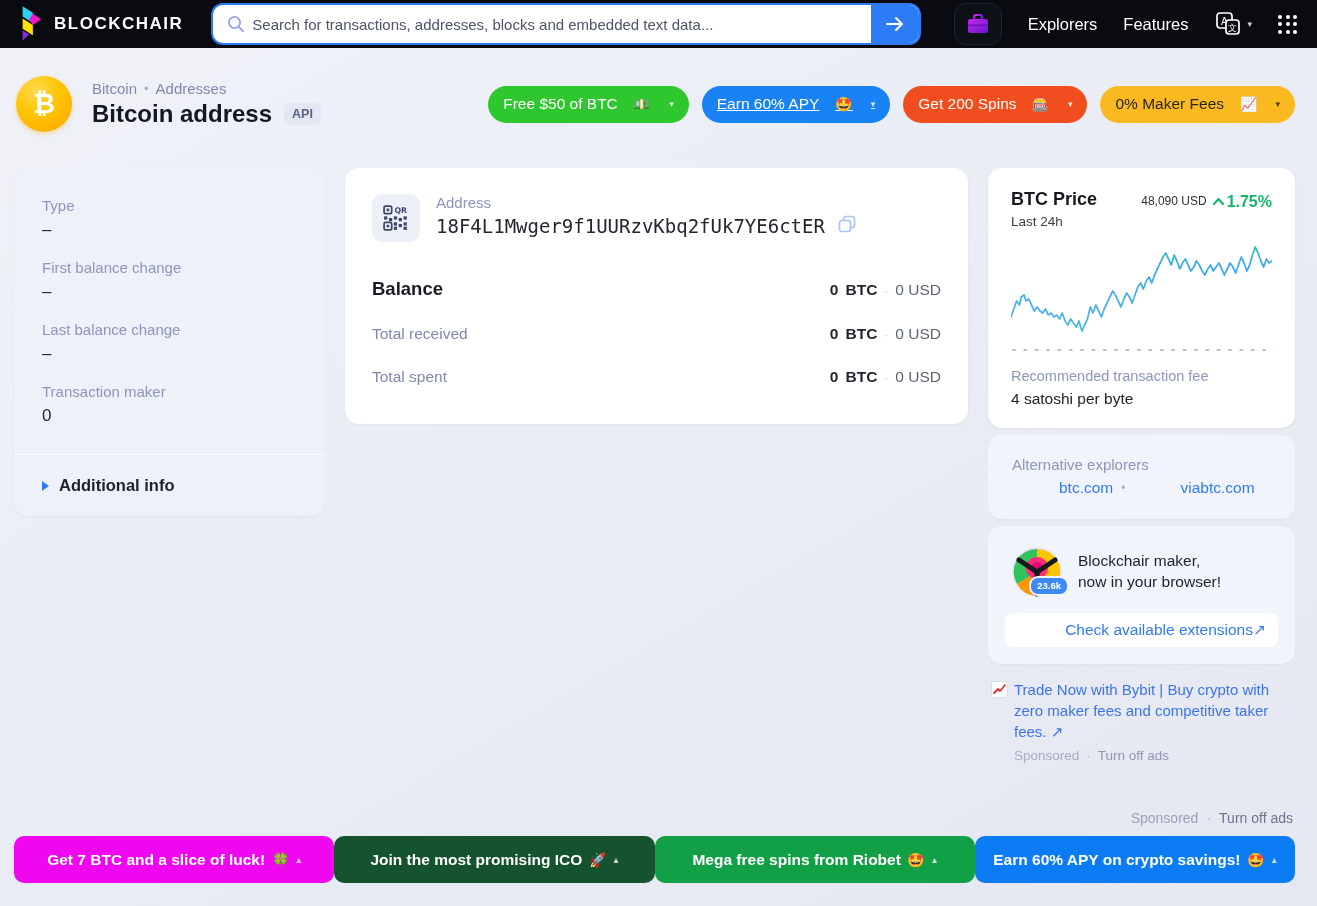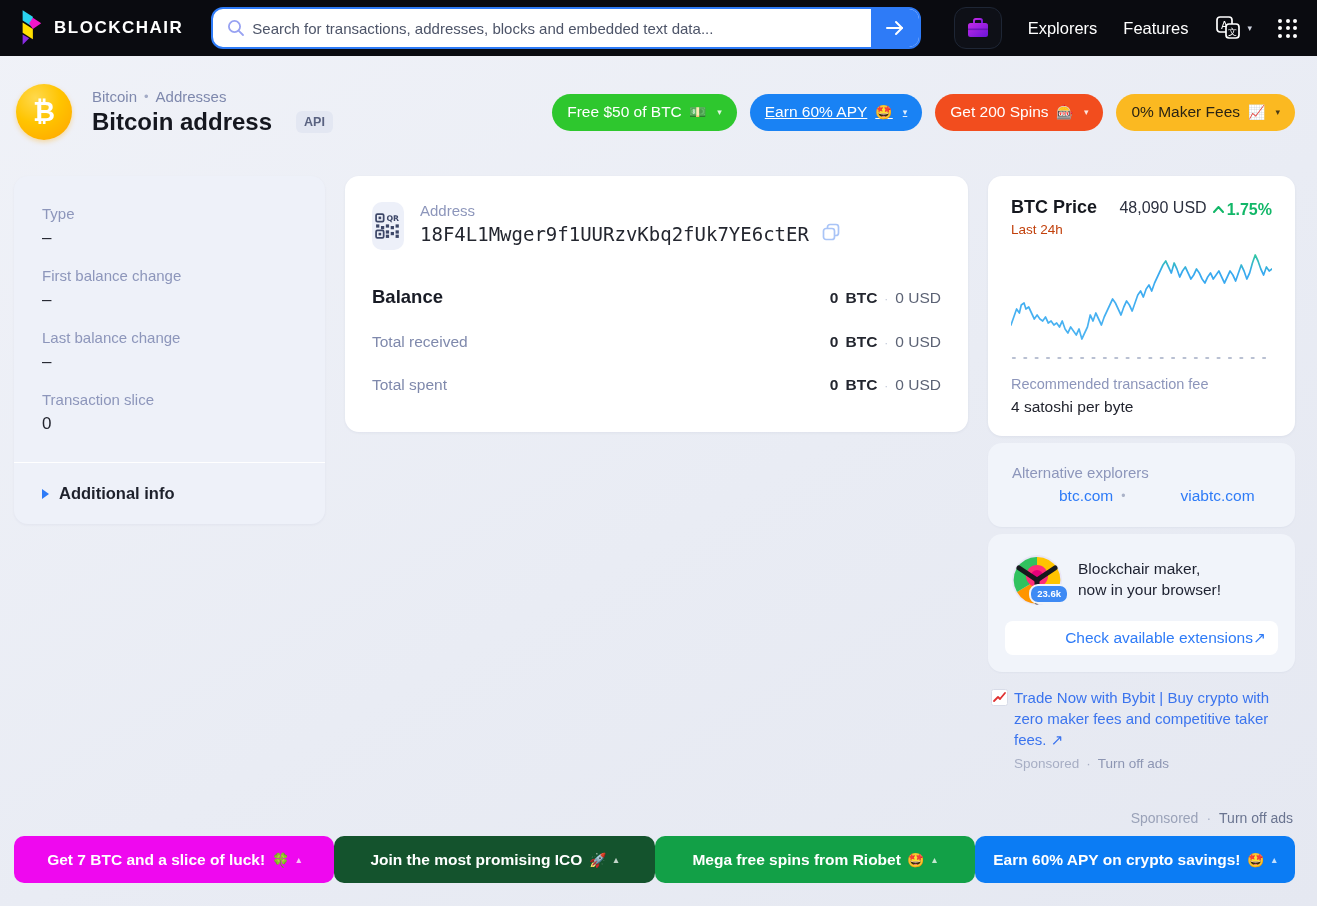--- a/index.html
+++ b/index.html
@@ -3,21 +3,21 @@
 <meta charset="utf-8">
 <style>
   * { margin:0; padding:0; box-sizing:border-box; }
   html,body { width:1317px; height:906px; overflow:hidden; }
   body {
     font-family:"Liberation Sans",sans-serif;
     background:linear-gradient(150deg,#f0f2f8 0%,#e9ecf4 55%,#e5e8f1 100%);
     position:relative; color:#22242e;
   }
   
-  .hdr { height:56px; background:#0a0b10; display:flex; align-items:center; padding:0 20px 0 18px; }
+  .hdr { height:48px; background:#0a0b10; display:flex; align-items:center; padding:0 20px 0 18px; }
   .brand { display:flex; align-items:center; gap:10px; cursor:pointer; }
   .brand-name { color:#fff; font-size:17px; font-weight:bold; letter-spacing:1.5px; }
   .searchwrap { margin-left:28px; width:710px; height:42px; border:2px solid #2e7bf7; border-radius:12px;
     background:#fff; display:flex; align-items:stretch; overflow:hidden; }
   .searchwrap .mag { display:flex; align-items:center; padding:0 6px 0 13px; }
   .searchwrap input { flex:1; border:none; outline:none; font-size:15px; color:#363c4d;
     font-family:"Liberation Sans",sans-serif; background:transparent; }
   .searchwrap input::placeholder { color:#4d5468; opacity:1; }
   .go-btn { width:48px; background:#2e7bf7; border:none; display:flex; align-items:center; justify-content:center; cursor:pointer; }
   .hdr-right { margin-left:auto; display:flex; align-items:center; gap:26px; }
@@ -29,68 +29,68 @@
   .dots9 { display:grid; grid-template-columns:repeat(3,4px); grid-gap:3.5px; cursor:pointer; }
   .dots9 i { width:4px; height:4px; border-radius:50%; background:#fff; }
   
   .pagehead { display:flex; align-items:center; padding:28px 22px 0 16px; }
   .coin { width:56px; height:56px; border-radius:50%; background:radial-gradient(circle at 35% 25%,#ffd94d,#ffc400 45%,#ffa300 100%);
     display:flex; align-items:center; justify-content:center; box-shadow:0 2px 5px rgba(255,170,0,.35); }
   .coin span { color:#fff; font-size:27px; font-weight:bold; font-family:"DejaVu Sans",sans-serif; }
   .ph-text { margin-left:20px; }
   .crumb { font-size:15px; color:#7e88ad; display:flex; gap:7px; align-items:center; }
   .crumb .c-sep { font-size:13px; color:#a3abc6; }
-  .ph-row2 { display:flex; align-items:center; gap:24px; margin-top:3px; }
+  .ph-row2 { display:flex; align-items:center; gap:12px; margin-top:3px; }
   .ph-title { font-size:24px; font-weight:bold; color:#15171f; }
   .api-badge { background:#e3e7f2; color:#596280; font-size:12.5px; font-weight:bold; padding:4px 8px; border-radius:6px; cursor:pointer; }
   .promos { margin-left:auto; display:flex; gap:13px; }
-  .pill { height:37px; border-radius:19px; display:flex; align-items:center; padding:0 15px; gap:8px;
+  .pill { height:37px; border-radius:19px; display:flex; align-items:center; padding:0 15px; gap:16px;
     font-size:15.5px; color:#fff; cursor:pointer; white-space:nowrap; }
   .pill .p-caret { font-size:9px; opacity:.85; margin-left:2px; }
   .pill .p-emoji { font-size:14px; font-family:"DejaVu Sans",sans-serif; }
   
   .grid { display:flex; gap:20px; padding:36px 22px 0 14px; align-items:flex-start; }
   .card { border-radius:14px; }
   .lcard { width:311px; background:#eef1f9; box-shadow:0 1px 3px rgba(30,45,90,.05); }
   .lstats { padding:29px 28px 24px; }
   .stat { margin-bottom:19px; }
   .stat:last-child { margin-bottom:4px; }
   .stat .s-label { font-size:15px; color:#8d96bb; }
   .stat .s-value { font-size:17px; color:#22242e; margin-top:6px; }
   .ldivide { height:1px; background:rgba(255,255,255,.95); }
   .laddl { padding:21px 28px; display:flex; align-items:center; gap:10px; cursor:pointer; }
   .tri-r { width:0; height:0; border-left:7px solid #2e7bf7; border-top:5px solid transparent; border-bottom:5px solid transparent; }
   .laddl span { font-size:16.5px; font-weight:600; color:#1e212c; }
   
   .acard { flex:1; background:#fff; box-shadow:0 1px 3px rgba(30,45,90,.06); padding:26px 27px 38px; }
   .addr-head { display:flex; gap:16px; align-items:flex-start; }
-  .qr-tile { width:32px; height:48px; border-radius:10px; background:#edf0f9; display:flex; align-items:center; justify-content:center; cursor:pointer;text-decoration:underline; }
+  .qr-tile { width:48px; height:48px; border-radius:10px; background:#edf0f9; display:flex; align-items:center; justify-content:center; cursor:pointer;text-decoration:underline; }
   .addr-label { font-size:15px; color:#8d96bb; }
   .addr-line { display:flex; align-items:center; gap:12px; margin-top:3px; }
   .addr-val { font-family:"DejaVu Sans Mono","Liberation Mono",monospace; font-size:19px; color:#23262f; }
   .copy-ic { cursor:pointer; }
   .bal-block { margin-top:36px; }
   .brow { display:flex; justify-content:space-between; align-items:baseline; margin-top:25px; }
   .brow:first-child { margin-top:0; }
   .brow .b-main { font-size:18.5px; font-weight:bold; color:#181b25; }
   .brow .b-label { font-size:15.5px; color:#7f89ac; }
   .bval { display:flex; align-items:baseline; gap:7px; font-size:15.5px; }
   .bval .v-btc { font-weight:bold; color:#23262f; }
   .bval .v-unit { font-weight:bold; color:#23262f; }
   .bval .v-dot { color:#c2c8d8; font-size:12px; }
   .bval .v-usd { color:#5c6375; }
   
   .rcol { width:307px; display:flex; flex-direction:column; }
   .pricecard { background:#fff; box-shadow:0 1px 3px rgba(30,45,90,.06); padding:21px 23px 20px; }
   .pc-top { display:flex; justify-content:space-between; align-items:baseline; }
   .pc-title { font-size:18px; font-weight:bold; color:#15181f; }
   .pc-right { display:flex; align-items:baseline; gap:6px; }
-  .pc-price { font-size:16px; color:#2b2f3e; }
+  .pc-price { font-size:12px; color:#2b2f3e; }
   .pc-chg { font-size:16px; font-weight:bold; color:#12b768; display:flex; align-items:center; gap:3px; }
-  .pc-sub { font-size:13.5px; color:#c2410c; margin-top:3px; }
+  .pc-sub { font-size:13.5px; color:#404040; margin-top:3px; }
   .spark { margin-top:10px; display:block; width:100%; height:116px; }
   .fee-label { margin-top:13px; font-size:14.5px; color:#8d96bb; }
   .fee-val { margin-top:6px; font-size:15.5px; color:#22242e; }
   .subcard { margin-top:7px; background:#f1f4fa; box-shadow:0 1px 2px rgba(30,45,90,.04); }
   .altcard { padding:21px 24px 22px; }
   .alt-title { font-size:15px; color:#8d96bb; }
   .alt-links { margin-top:6px; font-size:15.5px; display:flex; gap:8px; align-items:center; }
   .alt-links a { color:#2e7bf7; text-decoration:none; cursor:pointer;margin-left:47px; }
   .alt-dot { color:#aab2c8; font-size:12px; }
   .extcard { padding:20px 17px 17px; }
@@ -235,21 +235,21 @@
       </div>
       <div class="stat">
         <div class="s-label">First balance change</div>
         <div class="s-value">–</div>
       </div>
       <div class="stat">
         <div class="s-label">Last balance change</div>
         <div class="s-value">–</div>
       </div>
       <div class="stat">
-        <div class="s-label">Transaction slice</div>
+        <div class="s-label">Transaction maker</div>
         <div class="s-value">0</div>
       </div>
     </div>
     <div class="ldivide"></div>
     <div class="laddl">
       <span class="tri-r"></span>
       <span>Additional info</span>
     </div>
   </div>
 

